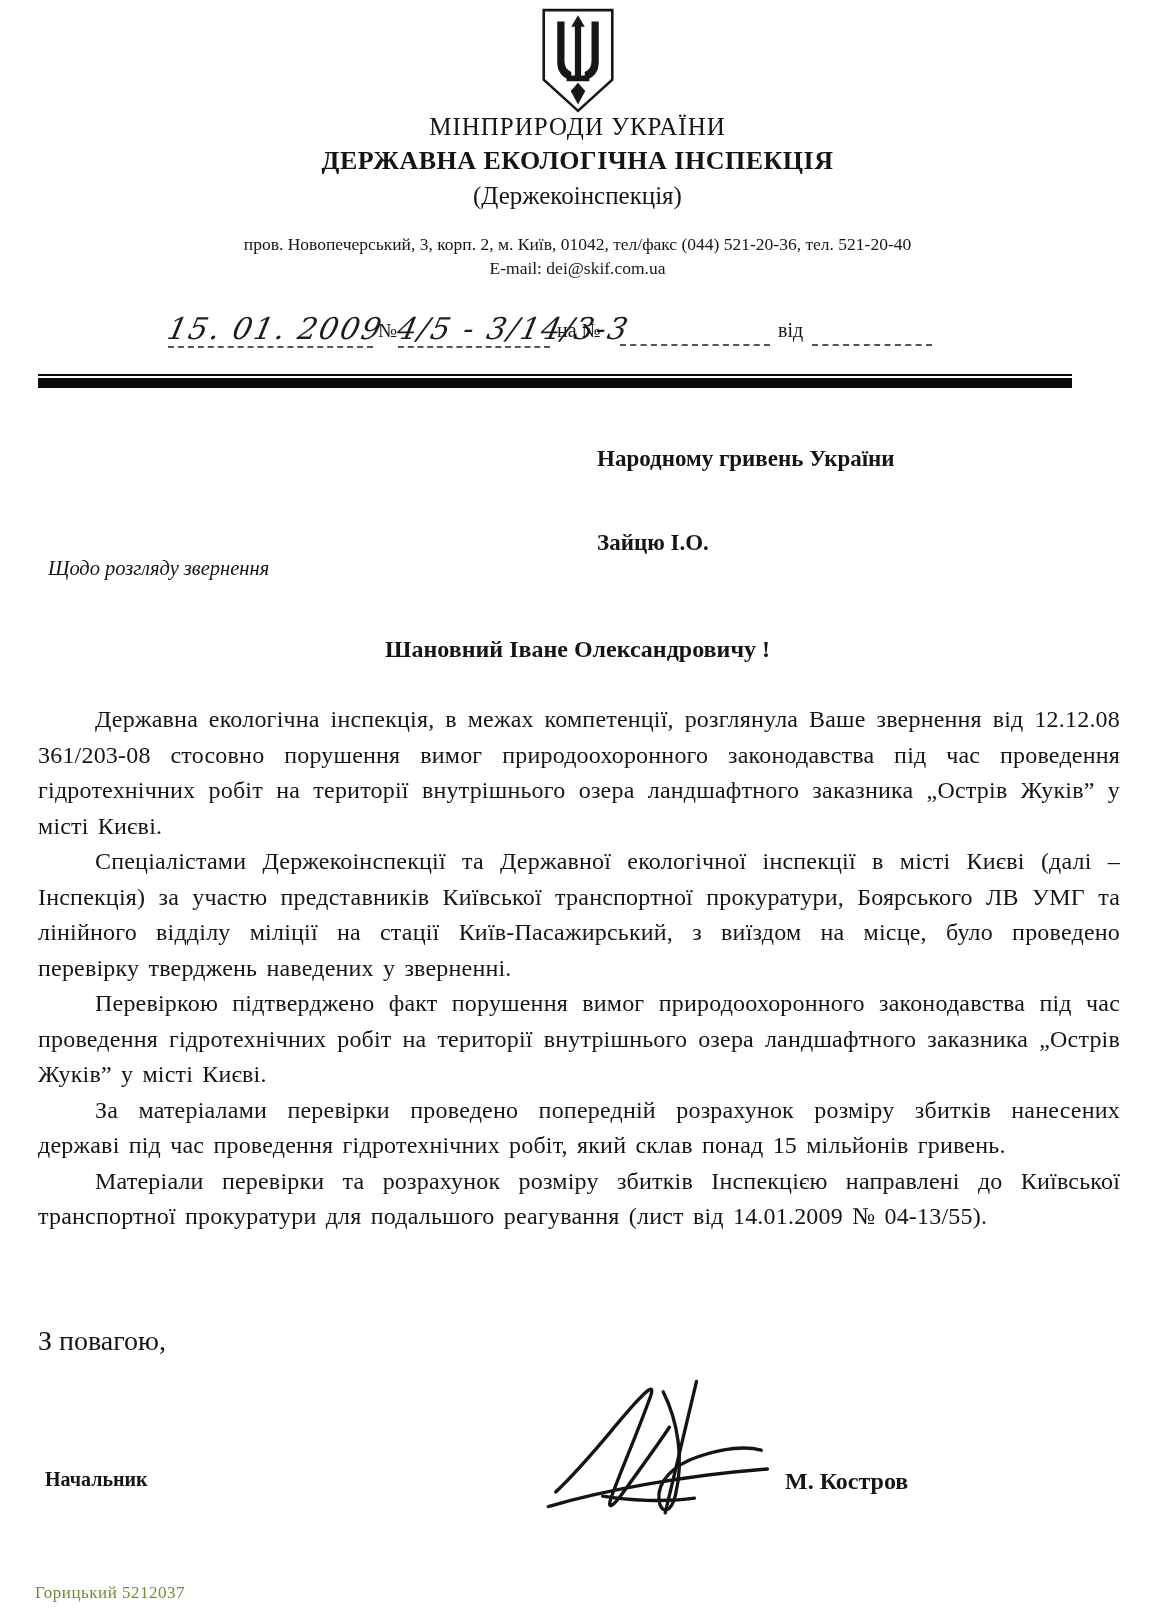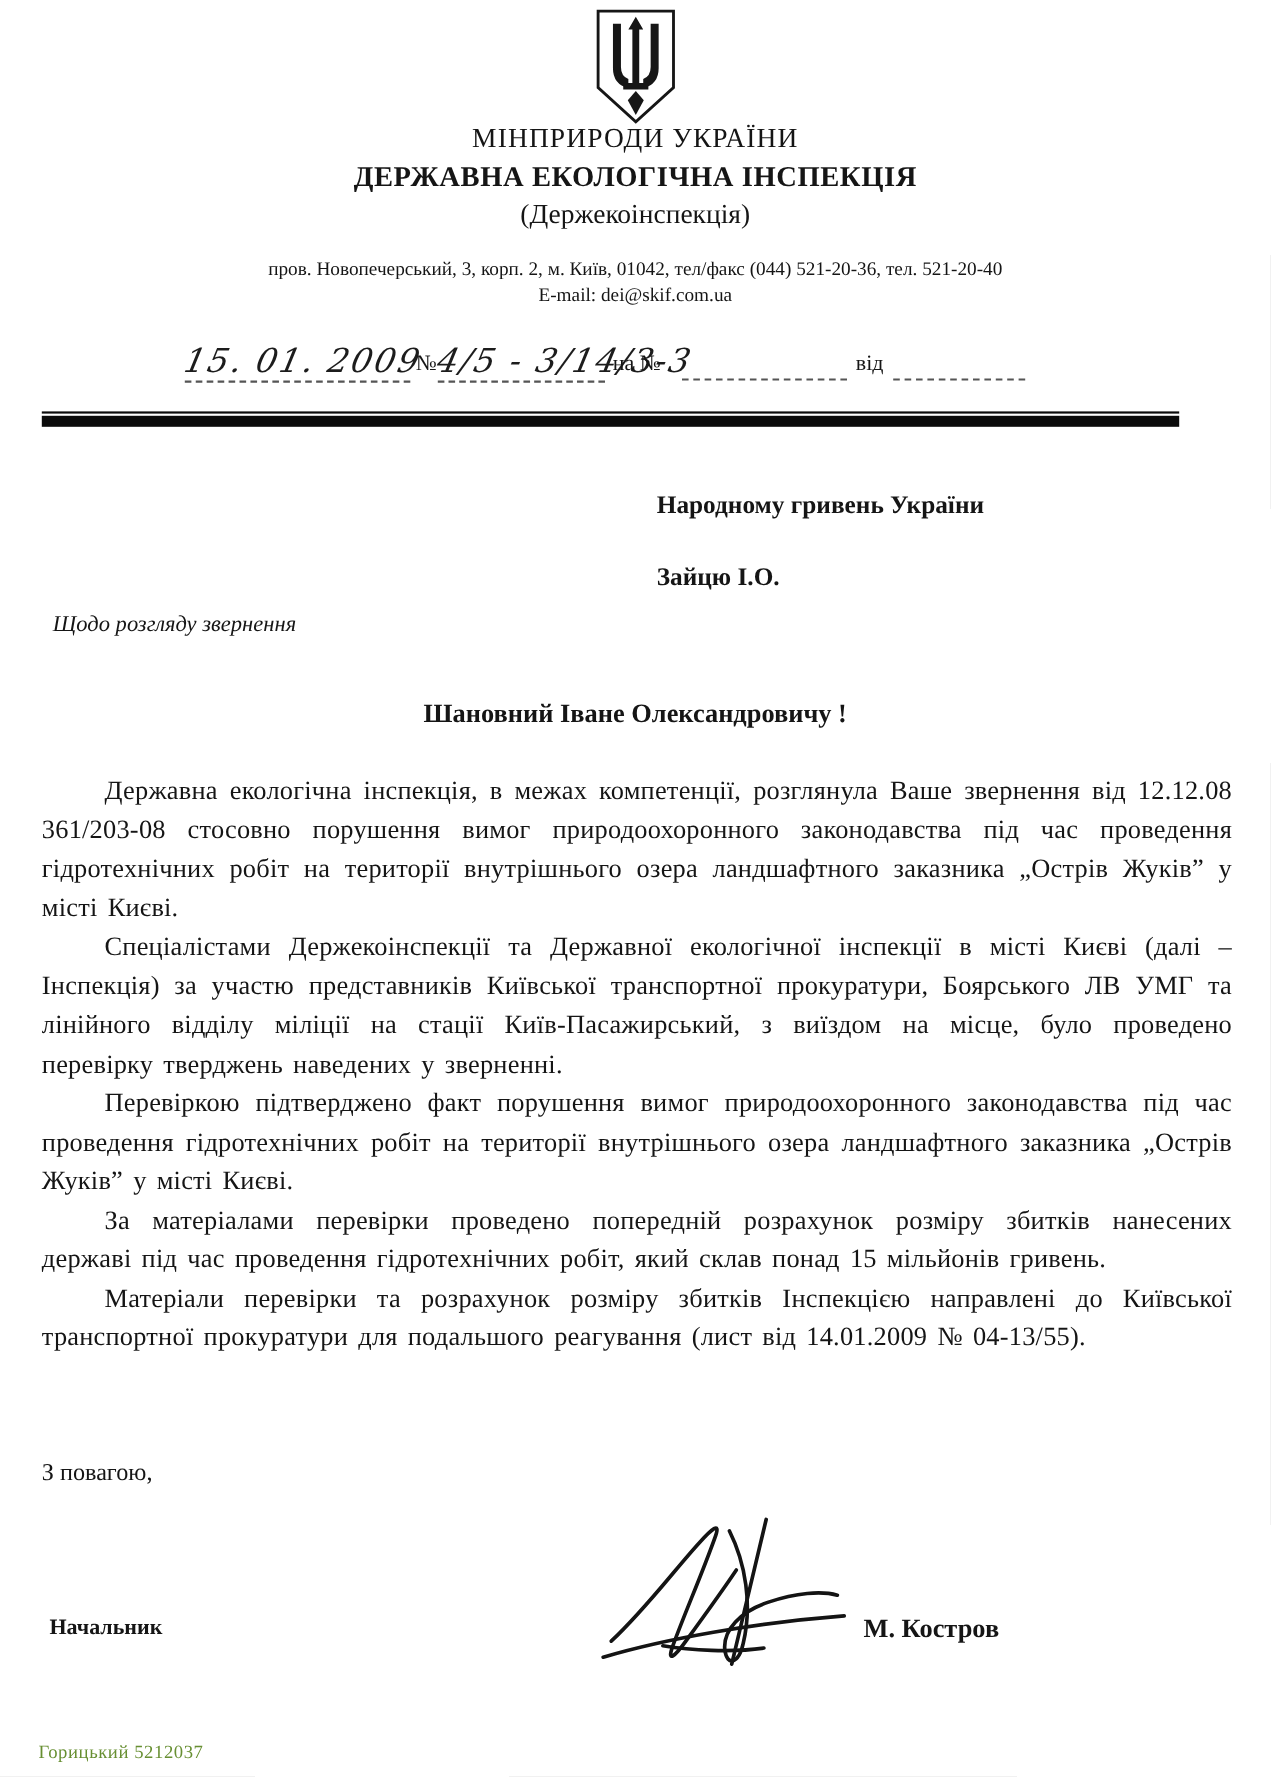--- a/index.html
+++ b/index.html
@@ -42,30 +42,30 @@
   .blank1{left:620px;width:150px;bottom:4px;height:1px;position:absolute;}
   .blank2{left:812px;width:120px;bottom:4px;height:1px;position:absolute;}
 
   
   .rule{top:374px;left:38px;width:1034px;}
   .rule .thin{height:2px;background:#0b0b0b;margin-bottom:2px;}
   .rule .thick{height:10px;background:#0b0b0b;}
 
   
   .recipient{left:597px;top:447px;font-weight:700;font-size:23px;line-height:24px;}
-  .recipient .line2{margin-top:42px;}
+  .recipient .line2{margin-top:60px;}
   .subject{left:48px;top:557px;font-size:20.5px;font-style:italic;}
 
   
   .salutation{top:636px;font-weight:700;font-size:24px;}
   .body-text{left:38px;top:702px;width:1082px;font-size:24px;line-height:35.5px;text-align:justify;word-spacing:3px;letter-spacing:0.2px;}
   .body-text p{margin:0;text-indent:57px;}
 
   
-  .regards{left:38px;top:1325px;font-size:22px;}
+  .regards{left:38px;top:1325px;font-size:28px;}
   .position{left:45px;top:1468px;font-size:20px;font-weight:700;}
   .signer{left:785px;top:1468px;font-size:24px;font-weight:700;}
   .signature{left:540px;top:1365px;}
 
   
   .executor{left:35px;top:1583px;font-size:17px;color:#4d7c0f;opacity:0.85;letter-spacing:0.5px;}
 </style>
 </head>
 <body>
 

